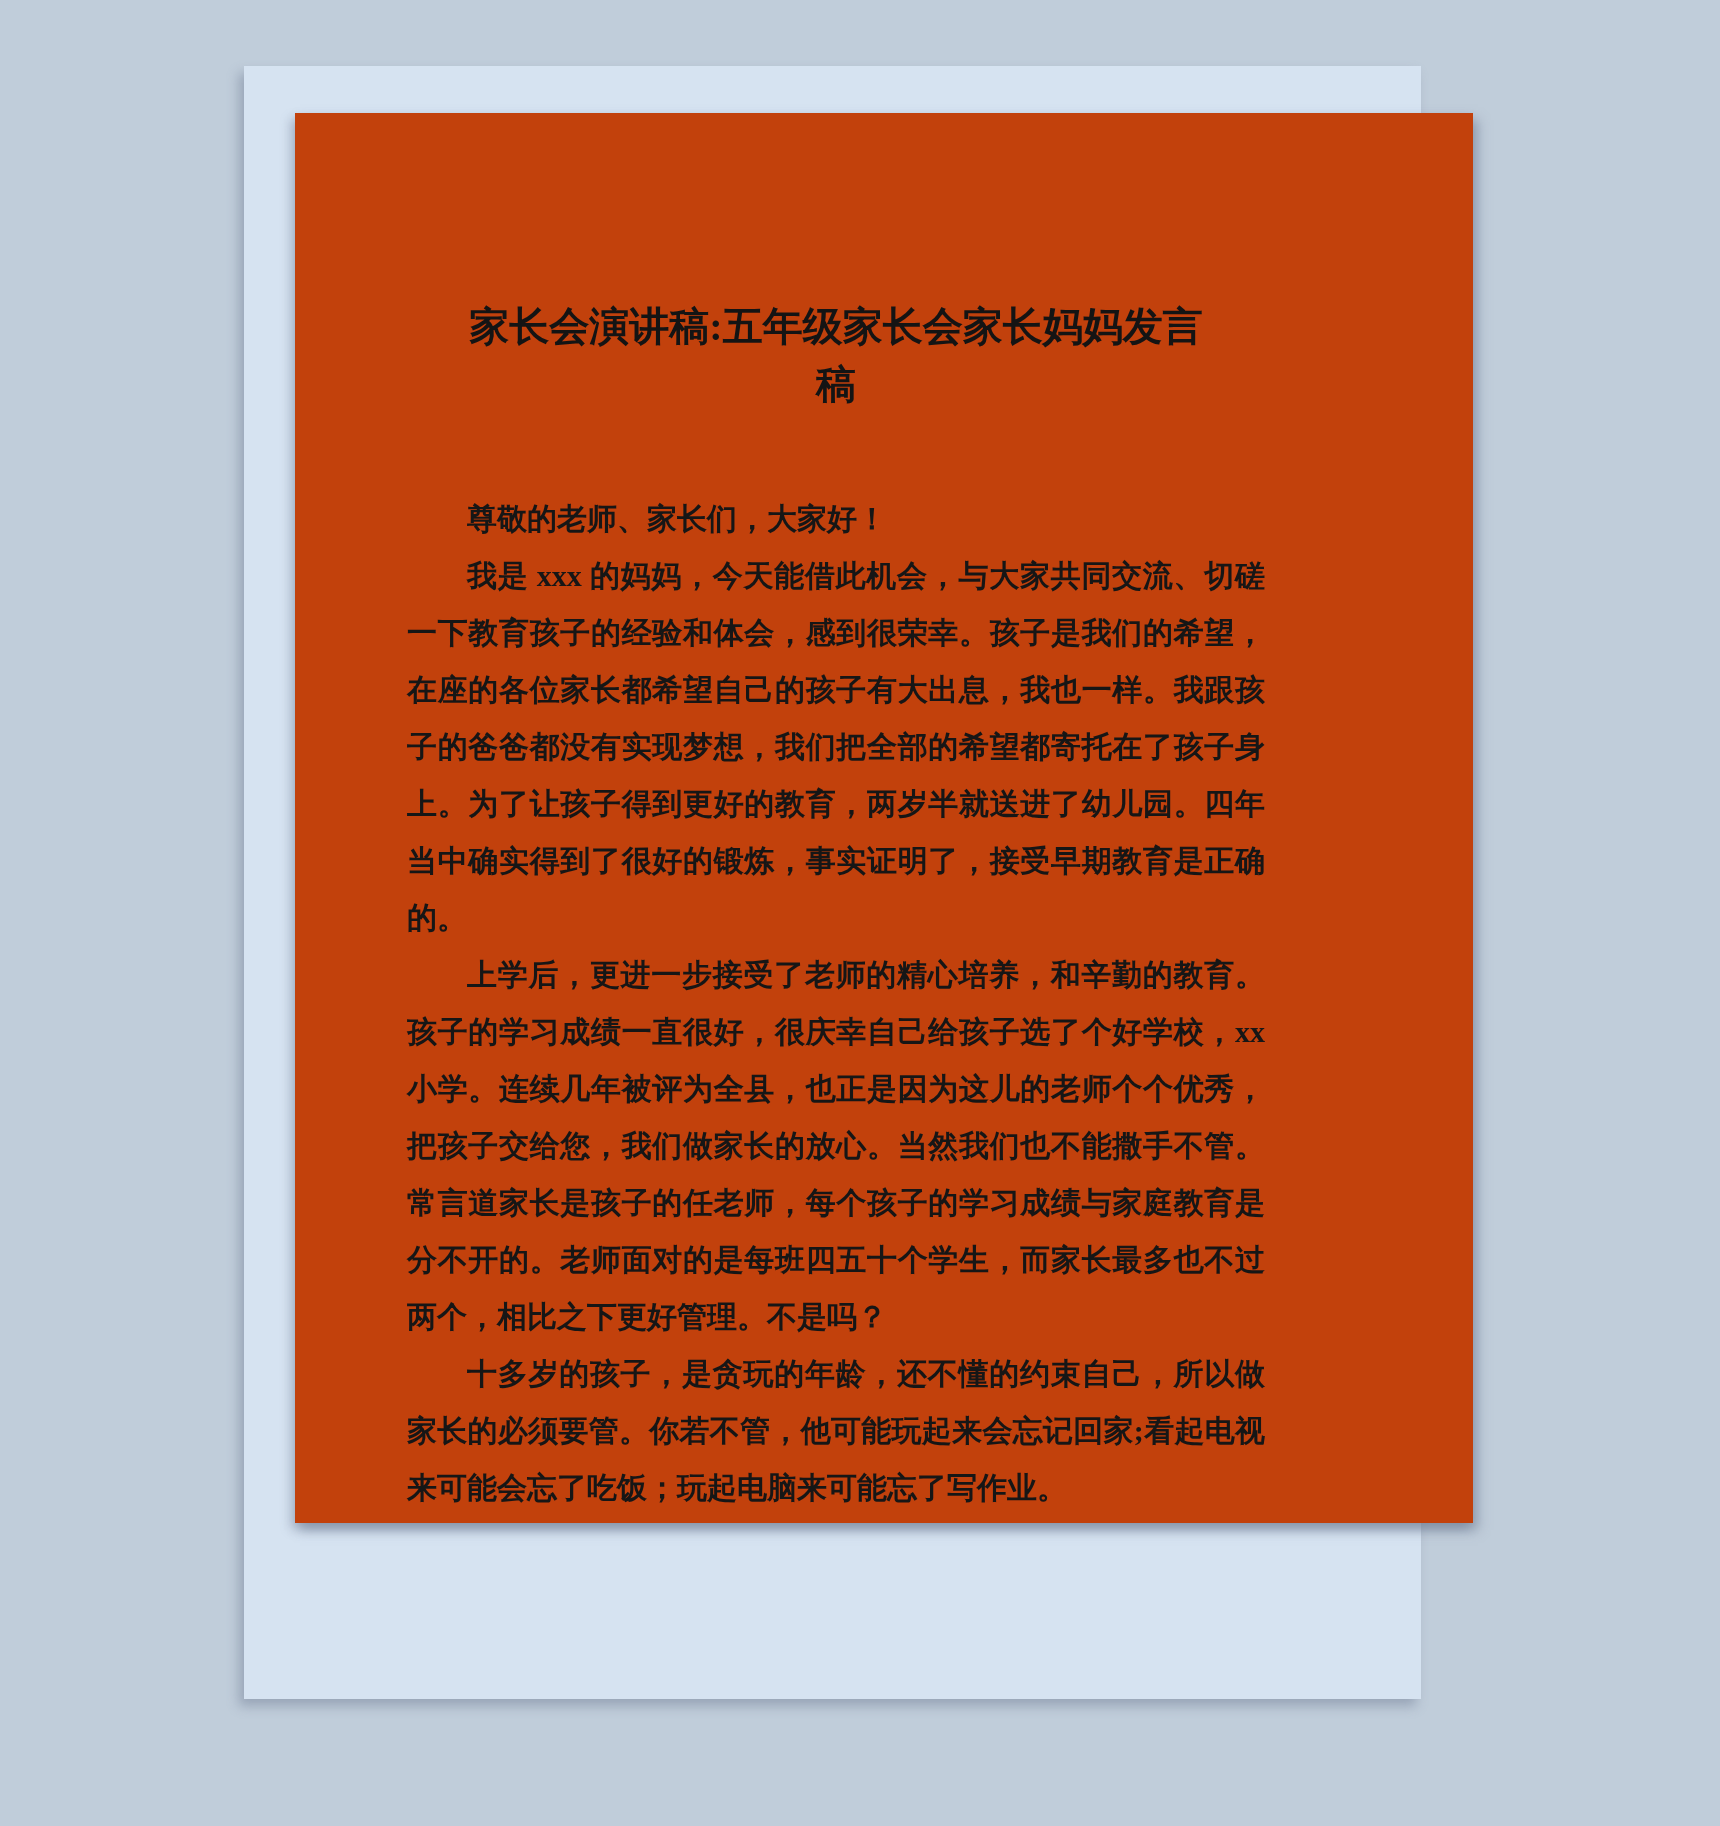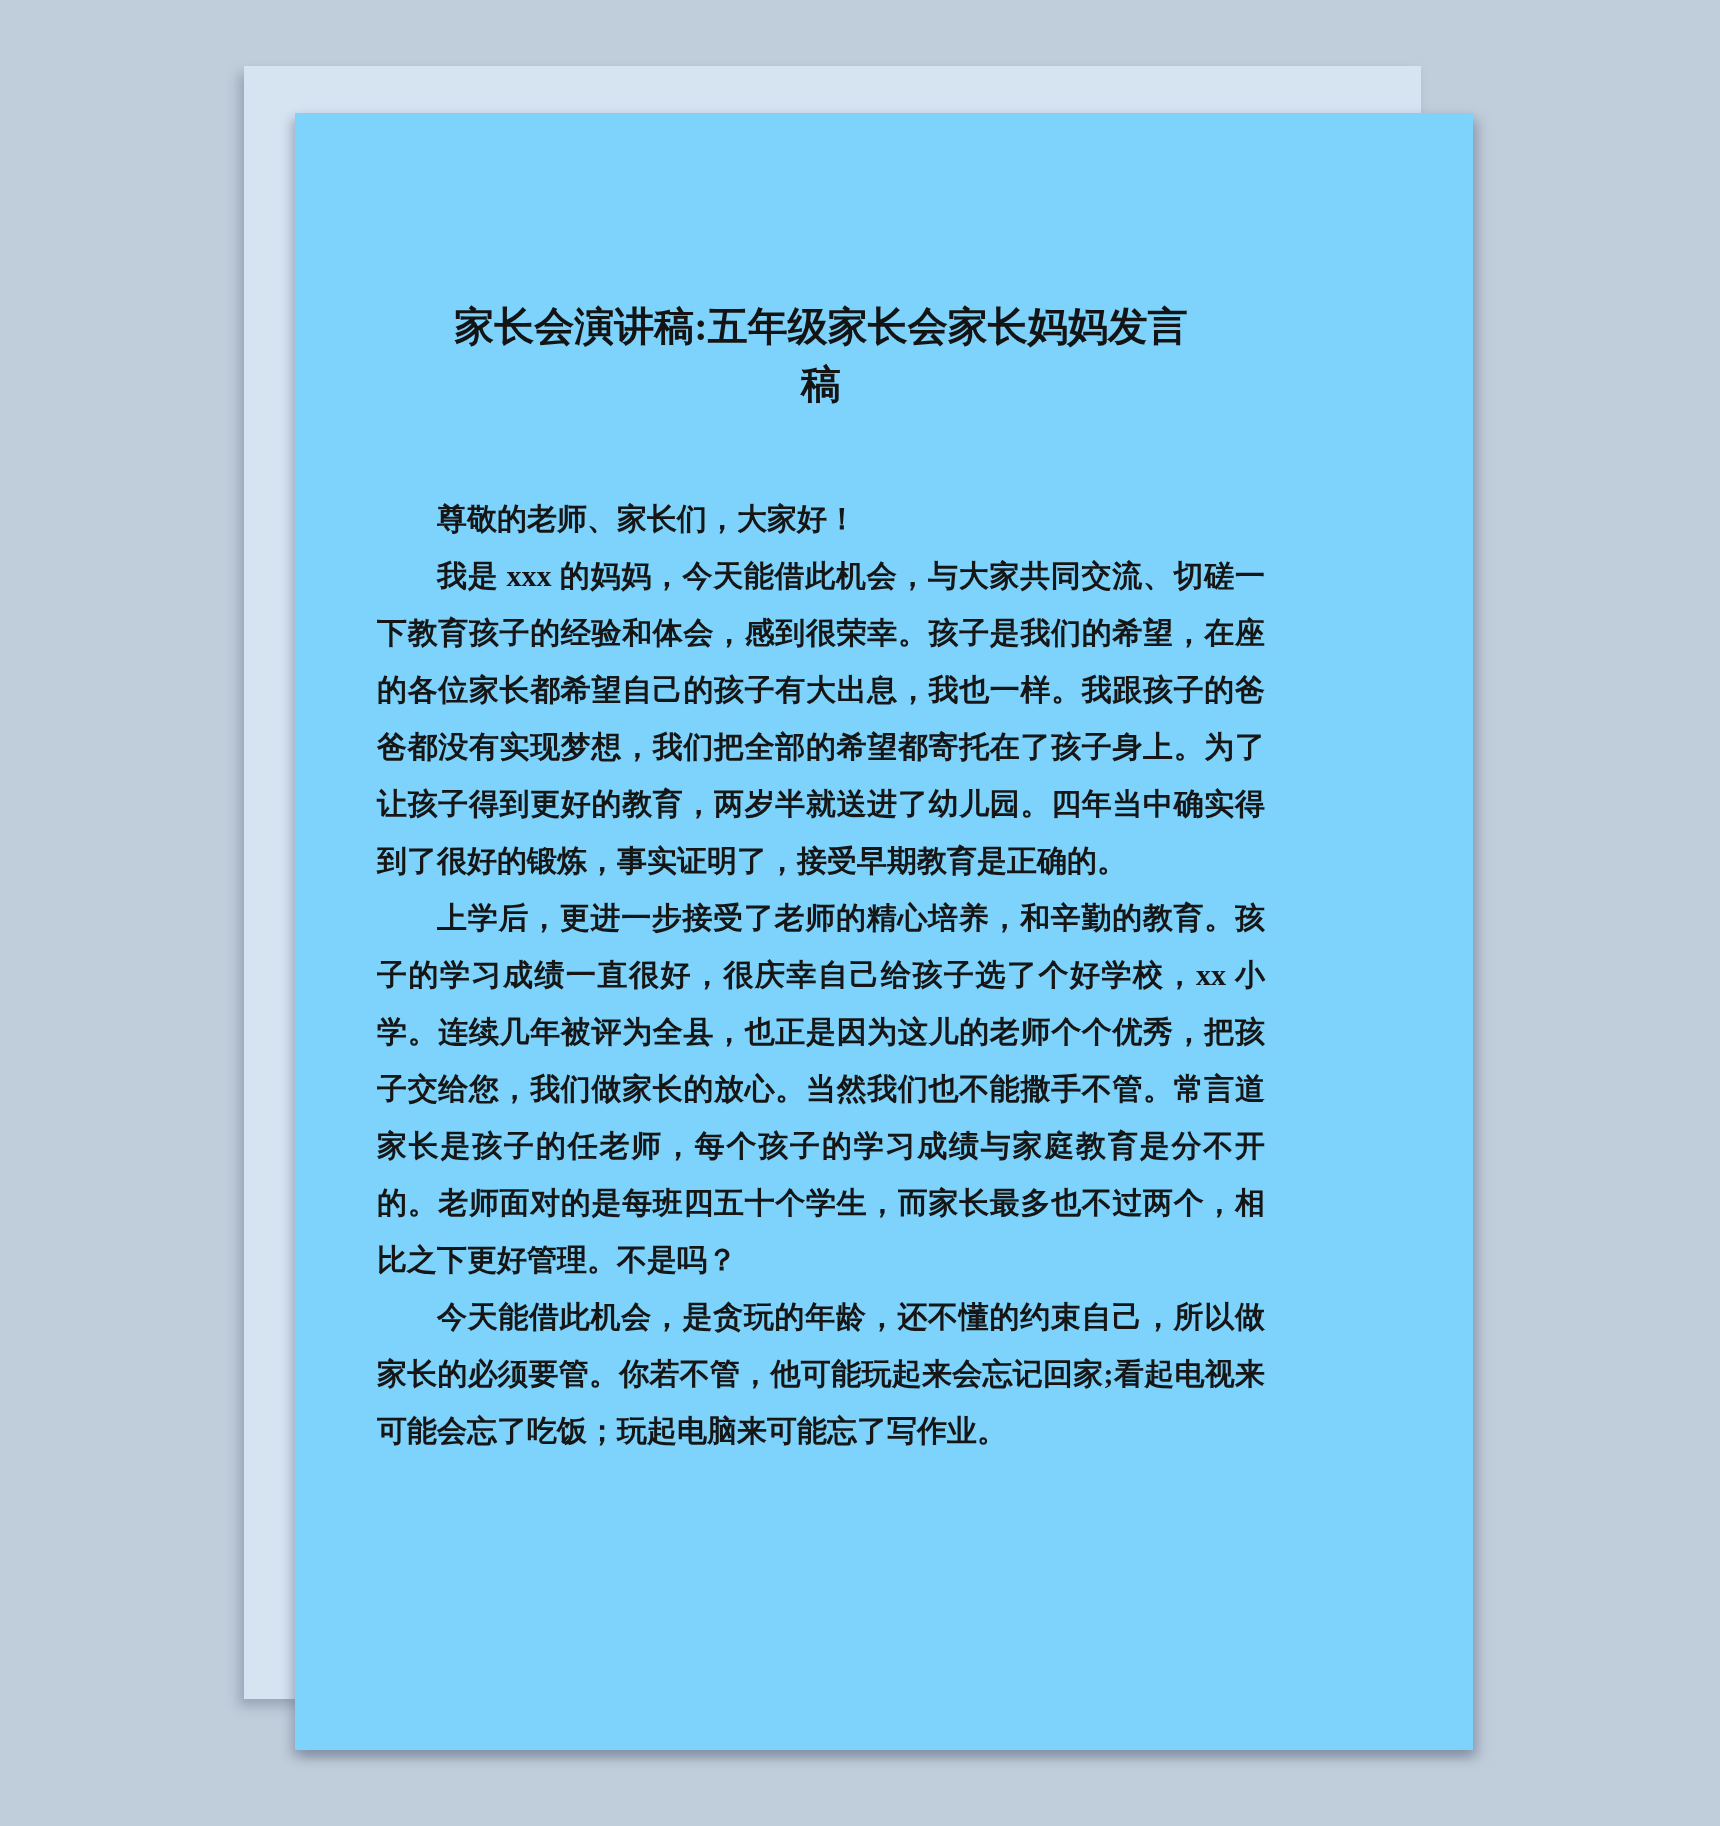--- a/index.html
+++ b/index.html
@@ -26,24 +26,24 @@
     width: 1177px;
     height: 1633px;
     background: #d6e3f1;
     box-shadow: -5px 7px 11px rgba(104, 118, 142, 0.45);
   }
   .document-sheet {
     position: absolute;
     left: 295px;
     top: 113px;
     width: 1178px;
-    height: 1637px;
-    background: #7dd3fc;
+    height: 1410px;
+    background: #c2410c;
     box-sizing: border-box;
-    padding: 185px 208px 0 82px;
+    padding: 185px 208px 0 112px;
     box-shadow: -4px 6px 10px rgba(104, 118, 142, 0.40),
                  5px 7px 11px rgba(104, 118, 142, 0.50);
   }
   .doc-title {
     max-width: 750px;
     margin: 0 auto;
     font-size: 40px;
     line-height: 58px;
     font-weight: bold;
     text-align: center;
@@ -68,16 +68,16 @@
 <body>
 
 <div class="page-background">
   <div class="back-sheet"></div>
   <div class="document-sheet">
     <h1 class="doc-title">家长会演讲稿:五年级家长会家长妈妈发言稿</h1>
     <div class="doc-body">
       <p>尊敬的老师、家长们，大家好！</p>
       <p>我是 xxx 的妈妈，今天能借此机会，与大家共同交流、切磋一下教育孩子的经验和体会，感到很荣幸。孩子是我们的希望，在座的各位家长都希望自己的孩子有大出息，我也一样。我跟孩子的爸爸都没有实现梦想，我们把全部的希望都寄托在了孩子身上。为了让孩子得到更好的教育，两岁半就送进了幼儿园。四年当中确实得到了很好的锻炼，事实证明了，接受早期教育是正确的。</p>
       <p>上学后，更进一步接受了老师的精心培养，和辛勤的教育。孩子的学习成绩一直很好，很庆幸自己给孩子选了个好学校，xx 小学。连续几年被评为全县，也正是因为这儿的老师个个优秀，把孩子交给您，我们做家长的放心。当然我们也不能撒手不管。常言道家长是孩子的任老师，每个孩子的学习成绩与家庭教育是分不开的。老师面对的是每班四五十个学生，而家长最多也不过两个，相比之下更好管理。不是吗？</p>
-      <p>今天能借此机会，是贪玩的年龄，还不懂的约束自己，所以做家长的必须要管。你若不管，他可能玩起来会忘记回家;看起电视来可能会忘了吃饭；玩起电脑来可能忘了写作业。</p>
+      <p>十多岁的孩子，是贪玩的年龄，还不懂的约束自己，所以做家长的必须要管。你若不管，他可能玩起来会忘记回家;看起电视来可能会忘了吃饭；玩起电脑来可能忘了写作业。</p>
     </div>
   </div>
 </div>
 
 </body></html>

